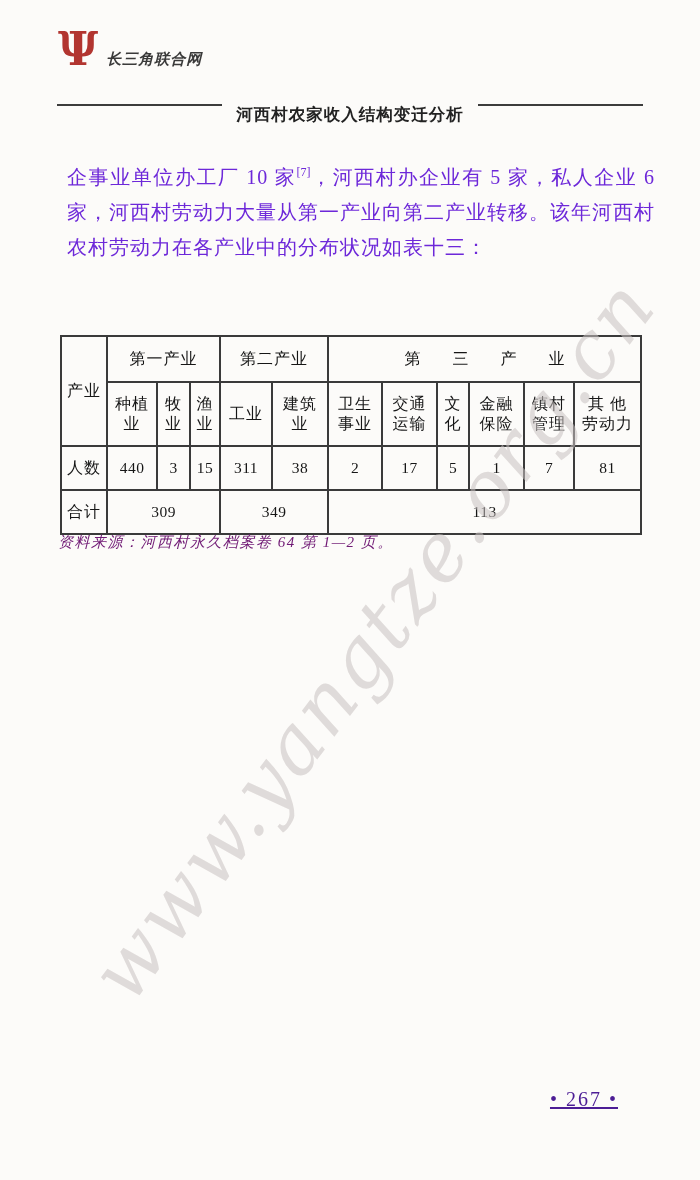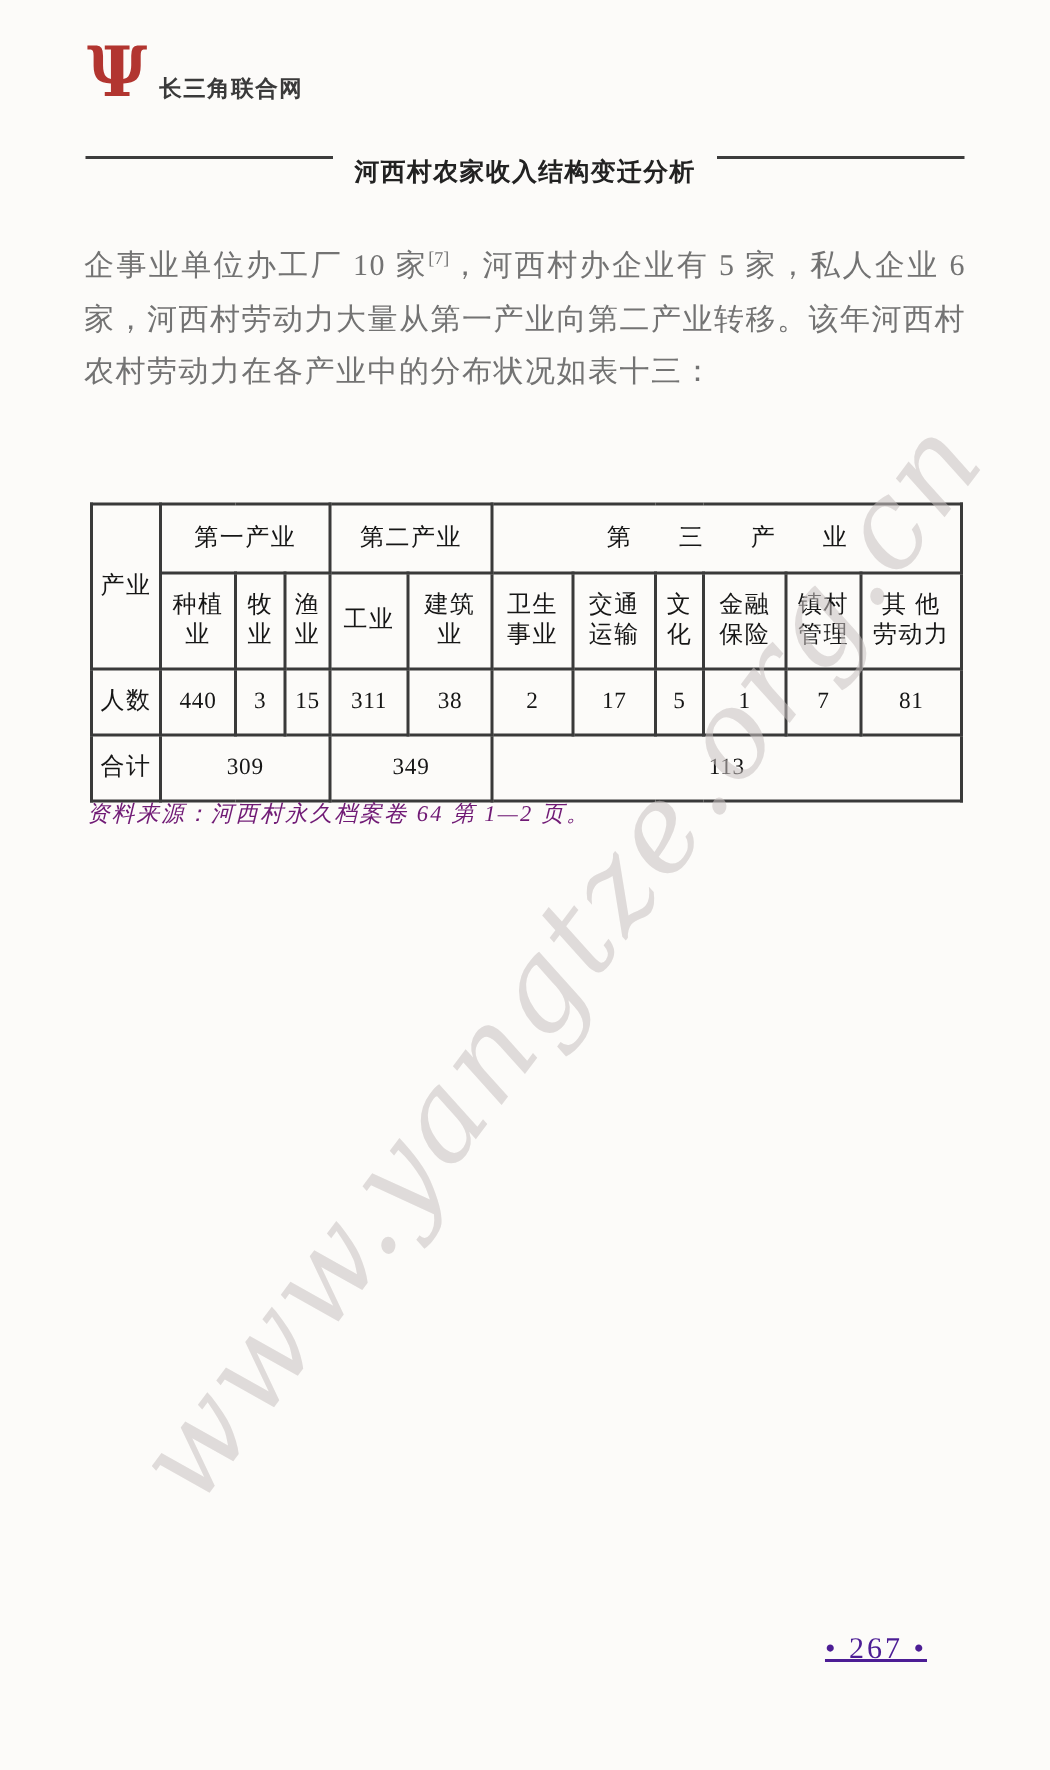--- a/index.html
+++ b/index.html
@@ -23,45 +23,45 @@
   }
   .logo-icon {
     font-family: "DejaVu Serif", serif;
     font-size: 44px; line-height: 46px;
     color: #b23530; font-weight: bold;
     transform: scaleY(1.05);
   }
   .logo-text {
     font-family: "Liberation Sans", "DejaVu Sans", sans-serif;
     font-weight: bold; font-size: 15px; color: #3a3a3a;
-    letter-spacing: 1px; margin-top: 20px;
+    letter-spacing: 1px; margin-top: 20px; font-style: italic;
   }
 
   
   .running-head {
     position: absolute; top: 104px; left: 57px; right: 57px;
     display: flex; align-items: flex-start; gap: 14px;
   }
   .running-head .rule {
     flex: 1; height: 0; border-top: 2px solid #3c3c3c;
   }
   .running-head h1 {
     margin: 0;
     font-family: "Liberation Sans", "DejaVu Sans", sans-serif;
     font-size: 16.5px; font-weight: bold; color: #222;
     letter-spacing: 1px; white-space: nowrap;
   }
 
   
   .body-text {
-    position: absolute; left: 56px; width: 588px;
+    position: absolute; left: 67px; width: 588px;
     margin: 0;
     font-size: 20px; letter-spacing: 1px;
     text-align: justify;
-    color: #737373;
+    color: #6d28d9;
   }
   .p1 { top: 155px; line-height: 35px; }
   .p2 { top: 594px; line-height: 33.5px; }
   .p3 { top: 843px; line-height: 33.5px; }
   .indent { text-indent: 2em; }
   sup.fnote { font-size: 12px; letter-spacing: 0; }
 
   
   .table-title {
     position: absolute; top: 296px; left: 0; width: 700px;

